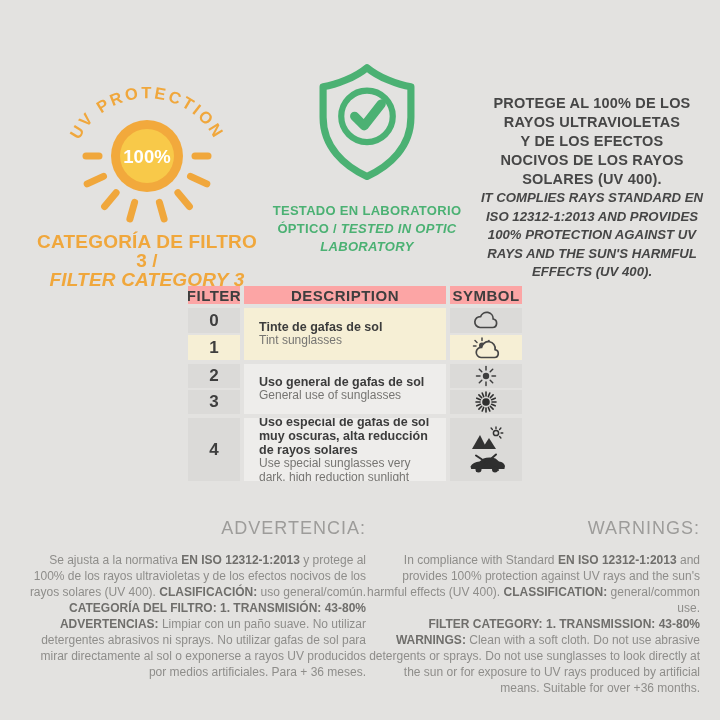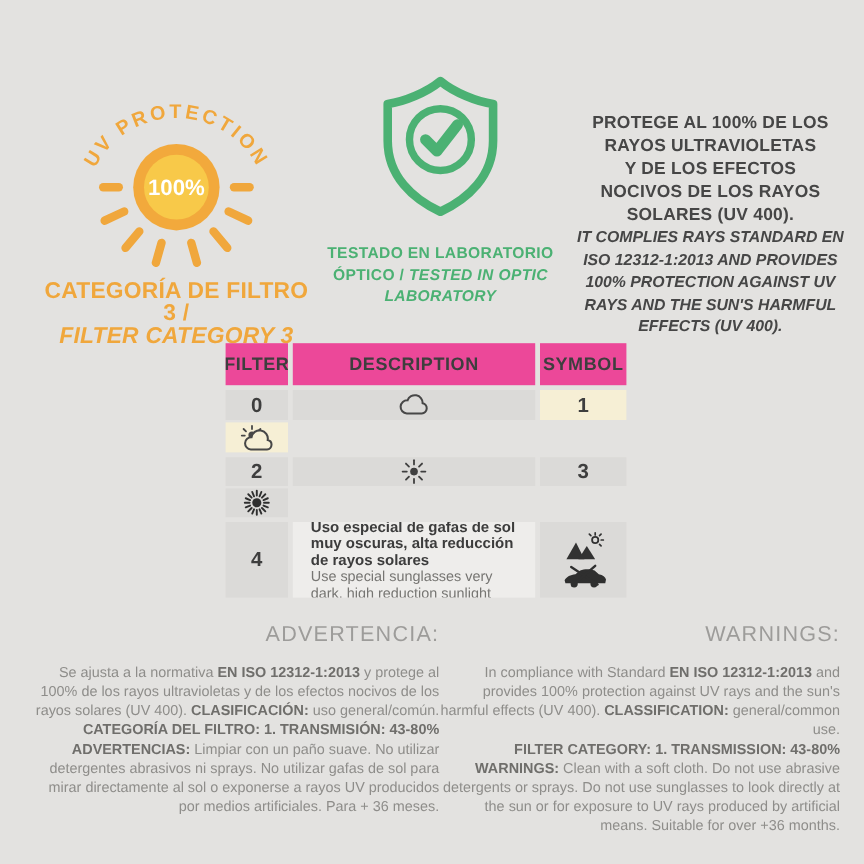--- a/index.html
+++ b/index.html
@@ -23,21 +23,21 @@
   .lab-caption .seg-i { font-style:italic; }
 
   .intro { left:468px; top:94px; width:248px; text-align:center; color:#464646; }
   .intro .bold-lines { font-weight:bold; font-size:14.5px; line-height:19px; letter-spacing:.2px; }
   .intro .italic-lines { font-weight:bold; font-style:italic; font-size:13.2px; line-height:18.5px; }
 
   
   .filter-table { left:188px; top:286px; width:338px; }
   .t-grid { display:grid; grid-template-columns:52px 202px 72px; column-gap:4px; }
   .t-head { margin-bottom:4px; }
-  .t-head .cell { background:#ec4899; height:35px; display:flex; align-items:center; justify-content:center;
+  .t-head .cell { background:#fca5a5; height:18px; display:flex; align-items:center; justify-content:center;
                   font-weight:bold; font-size:15px; letter-spacing:.5px; color:#3e3e3e; }
   .t-group { margin-top:4px; row-gap:2px; }
   .cell { overflow:hidden; }
   .bg-gray { background:#dbdad8; }
   .bg-cream { background:#f6efd5; }
   .bg-light { background:#eeedeb; }
   .num-cell { height:25px; display:flex; align-items:center; justify-content:center;
               font-weight:bold; font-size:17px; color:#3e3e3e; }
   .num-cell.tall { height:63px; }
   .desc-cell { grid-row:span 2; display:flex; flex-direction:column; justify-content:center; padding:2px 6px 2px 15px; }
@@ -118,20 +118,24 @@
 <div class="abs filter-table">
 
   <div class="t-grid t-head">
     <div class="cell">FILTER</div>
     <div class="cell">DESCRIPTION</div>
     <div class="cell">SYMBOL</div>
   </div>
 
   <div class="t-grid t-group">
     <div class="cell num-cell bg-gray">0</div>
+    <div class="cell desc-cell bg-cream">
+      <div class="desc-primary">Tinte de gafas de sol</div>
+      <div class="desc-secondary">Tint sunglasses</div>
+    </div>
     <div class="cell sym-cell bg-gray">
       <svg width="34" height="22" viewBox="0 0 34 22">
         <path d="M11 17.5 h12.5 a4.3 4.3 0 0 0 0.7-8.5 A6.5 6.5 0 0 0 11.6 6.6 A4.7 4.7 0 0 0 11 17.5 Z" fill="none" stroke="#474747" stroke-width="1.7"></path>
       </svg>
     </div>
     <div class="cell num-cell bg-cream">1</div>
     <div class="cell sym-cell bg-cream">
       <svg width="34" height="24" viewBox="0 0 34 24">
         <g stroke="#474747" stroke-width="1.5" stroke-linecap="round">
           <line x1="13" y1="2" x2="13" y2="4.5"></line>
@@ -141,20 +145,24 @@
           <line x1="19" y1="10" x2="21.5" y2="10"></line>
         </g>
         <circle cx="13" cy="9.5" r="3" fill="#474747"></circle>
         <path d="M12 21.5 h13.5 a4 4 0 0 0 0.6-7.9 A6 6 0 0 0 12.6 11.4 A4.4 4.4 0 0 0 12 21.5 Z" fill="#f6efd5" stroke="#474747" stroke-width="1.7"></path>
       </svg>
     </div>
   </div>
 
   <div class="t-grid t-group">
     <div class="cell num-cell bg-gray" style="height:24px">2</div>
+    <div class="cell desc-cell bg-light">
+      <div class="desc-primary">Uso general de gafas de sol</div>
+      <div class="desc-secondary">General use of sunglasses</div>
+    </div>
     <div class="cell sym-cell bg-gray" style="height:24px">
       <svg width="26" height="24" viewBox="0 0 26 24">
         <circle cx="13" cy="12" r="3.2" fill="#3f3f3f"></circle>
         <g stroke="#3f3f3f" stroke-width="1.5" stroke-linecap="round">
           <line x1="13" y1="2.5" x2="13" y2="6"></line>
           <line x1="13" y1="18" x2="13" y2="21.5"></line>
           <line x1="3.5" y1="12" x2="7" y2="12"></line>
           <line x1="19" y1="12" x2="22.5" y2="12"></line>
           <line x1="6.3" y1="5.3" x2="8.8" y2="7.8"></line>
           <line x1="17.2" y1="16.2" x2="19.7" y2="18.7"></line>

